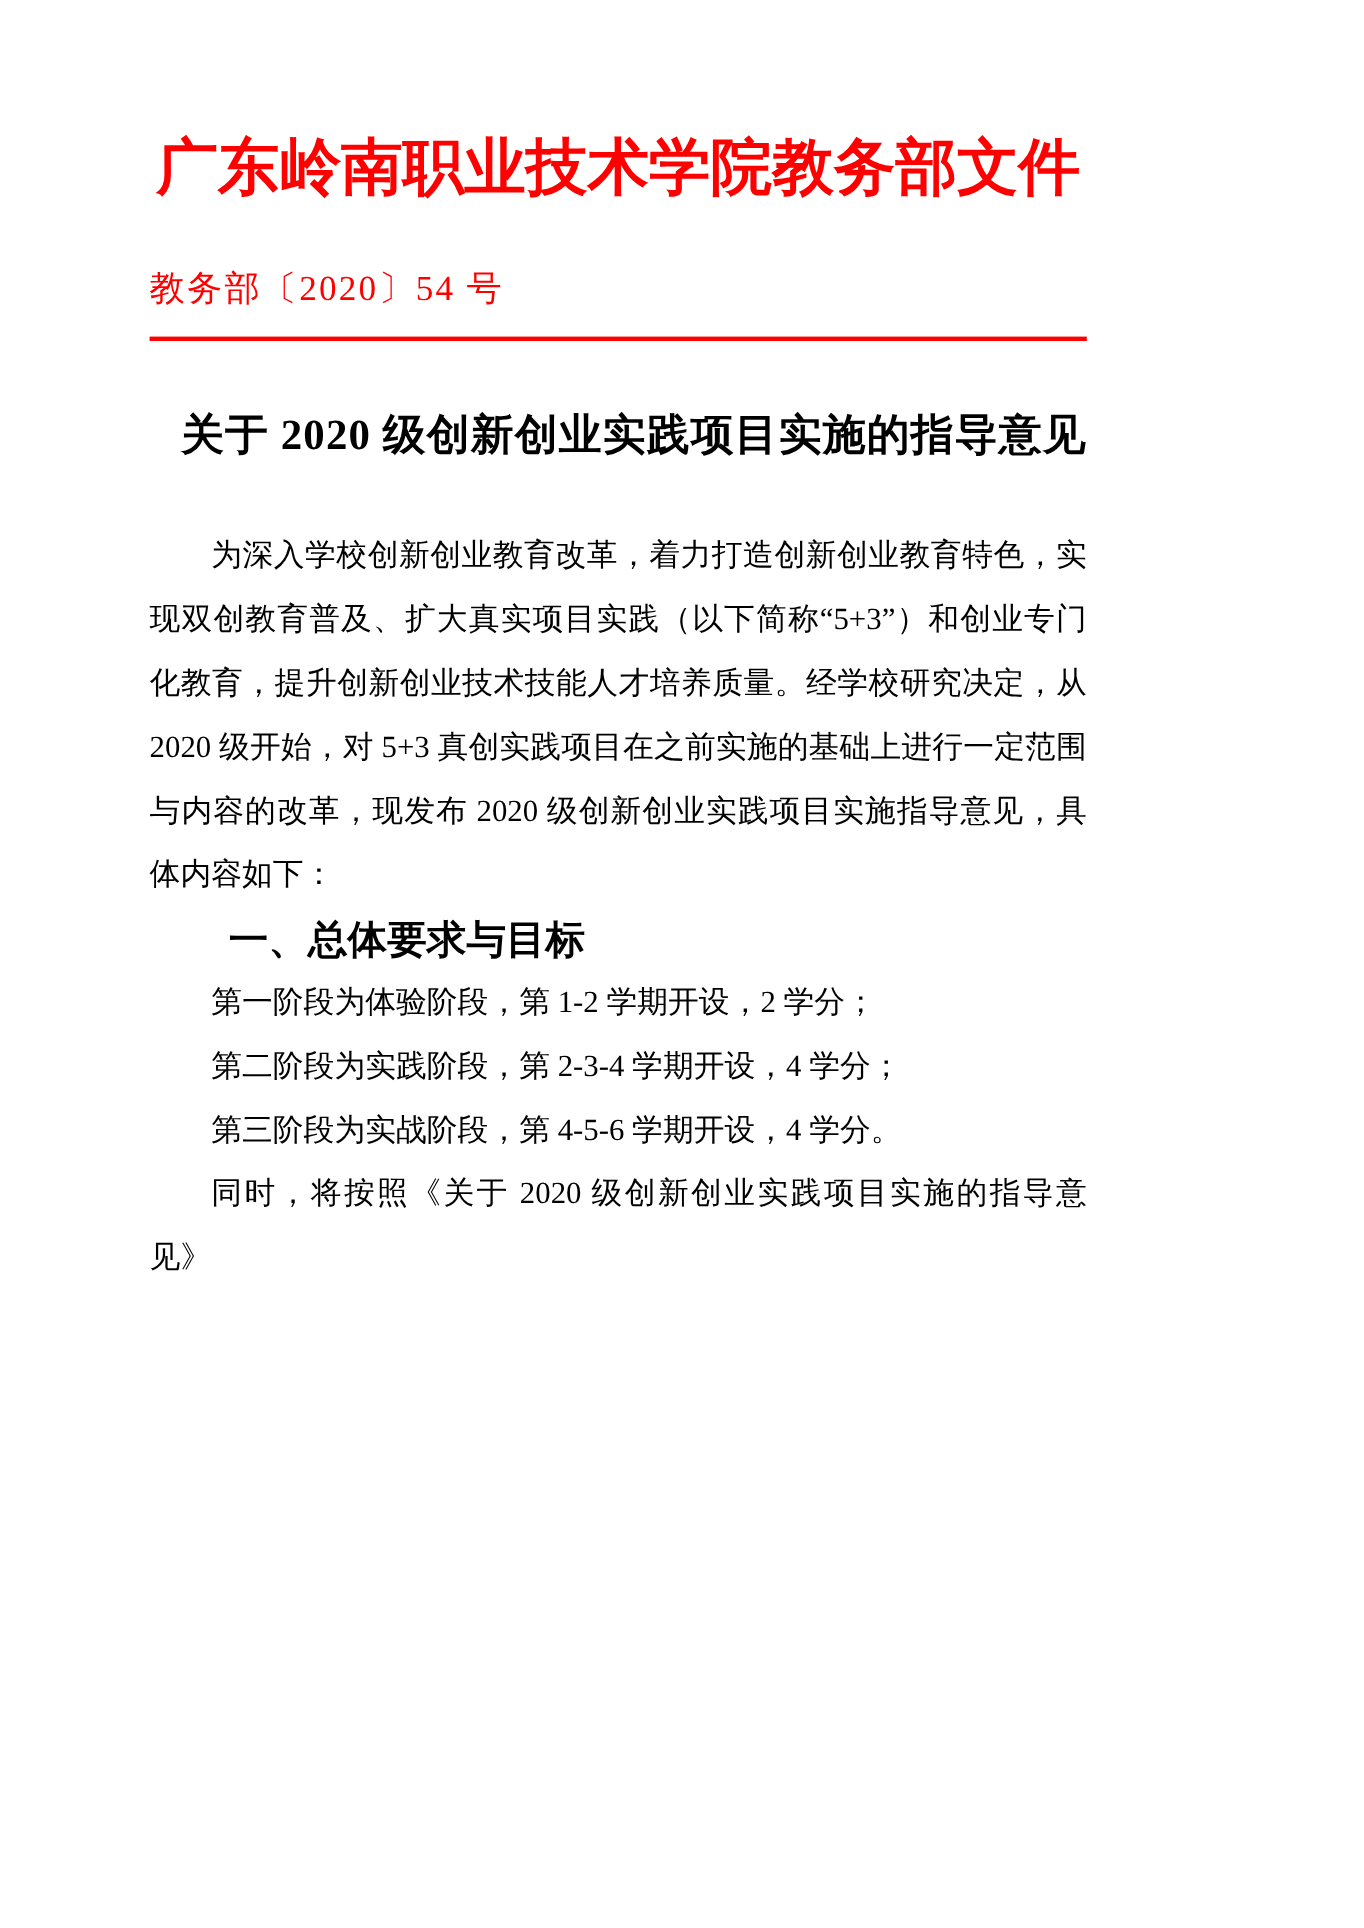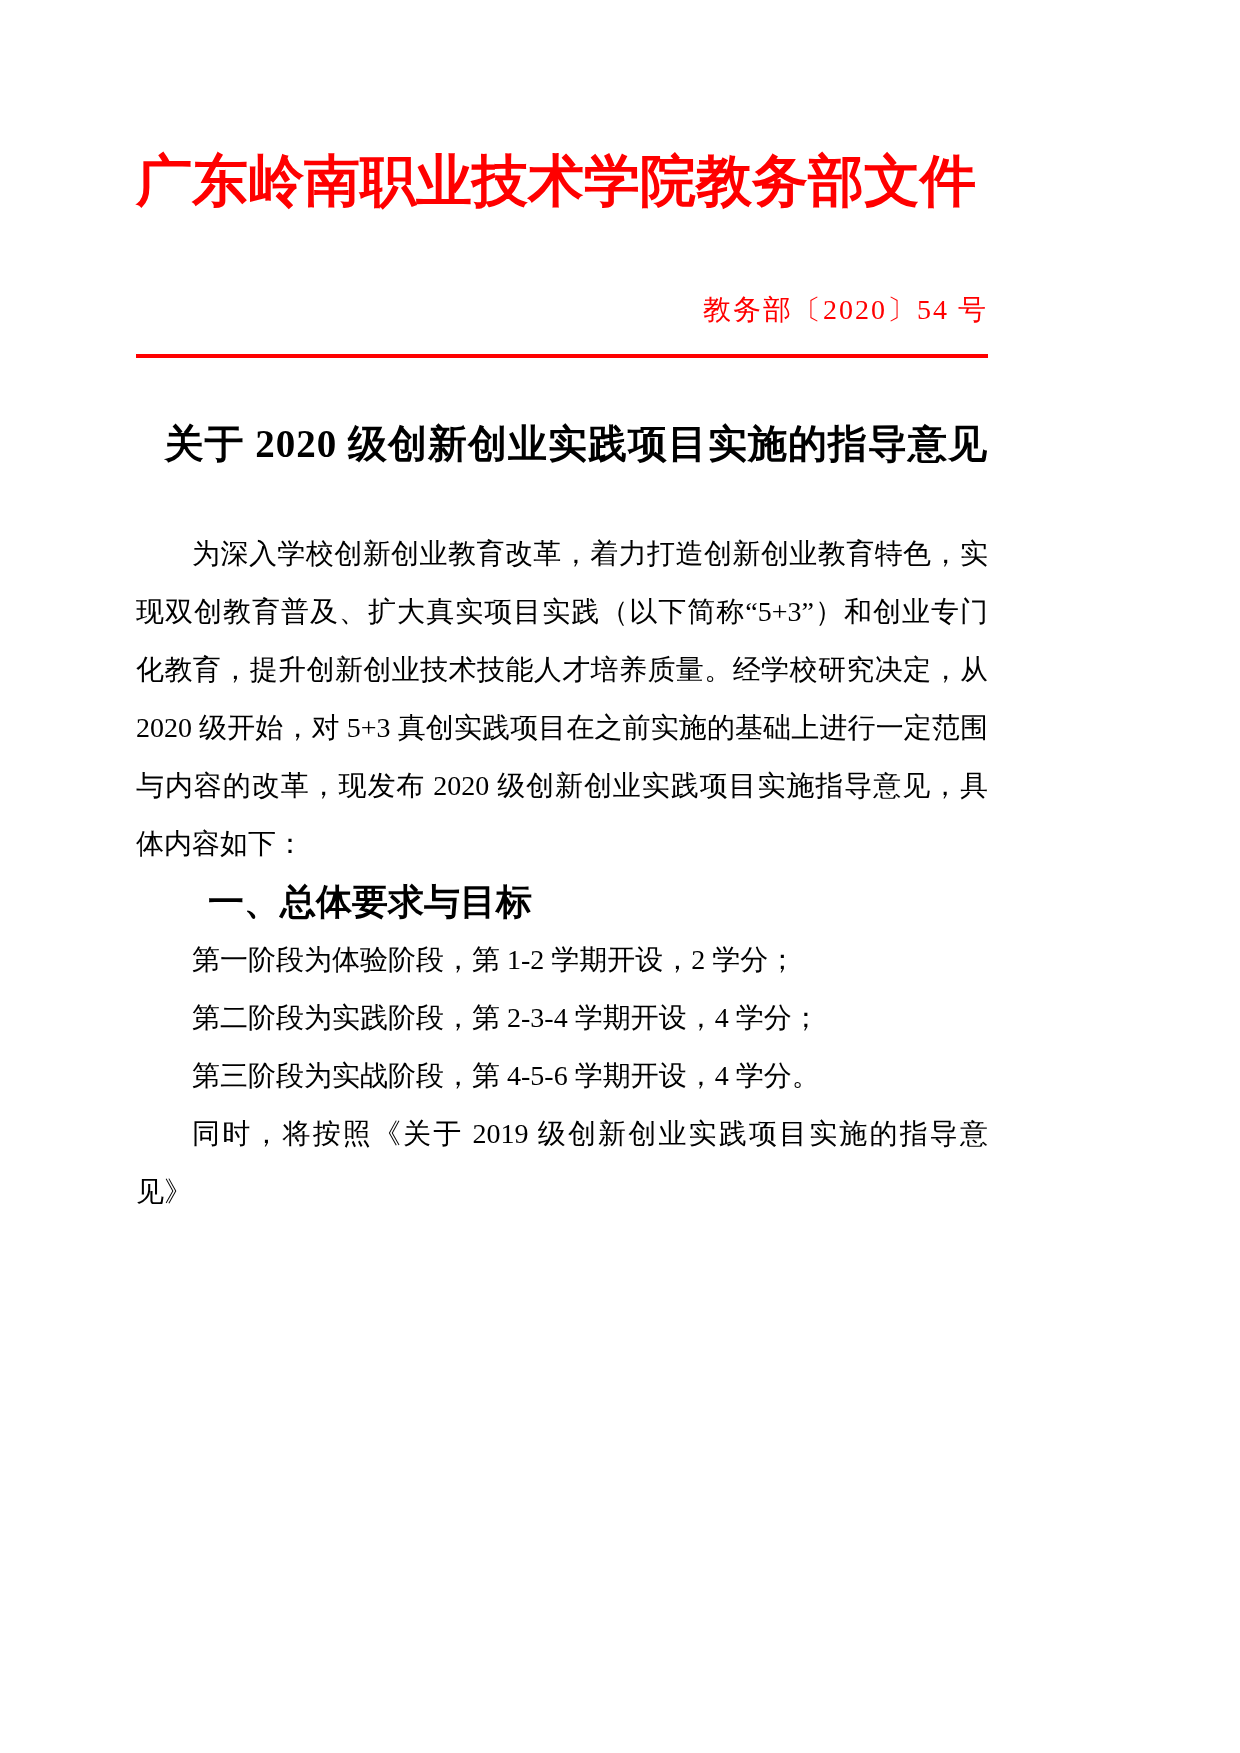--- a/index.html
+++ b/index.html
@@ -16,31 +16,31 @@
   }
   .page {
     width: 100%;
     height: 100%;
     padding: 118px 252px 0 136px;
   }
   .org-title {
     color: var(--accent-red);
     font-size: 56px;
     font-weight: 700;
+    text-align: center;
     line-height: 1.25;
     letter-spacing: 0px;
     white-space: nowrap;
-    margin-top: 28px;
   }
   .doc-number {
-    margin-top: 76px;
+    margin-top: 56px;
     color: var(--accent-red);
-    font-size: 28px;
+    font-size: 32px;
     line-height: 36px;
-    text-align: right;
+    text-align: left;
     letter-spacing: 2px;
   }
   .red-rule {
     margin-top: 26px;
     height: 4px;
     background: var(--accent-red);
   }
   .doc-title {
     margin-top: 60px;
     font-size: 39px;
@@ -82,16 +82,16 @@
 
     <p class="para section-heading">一、总体要求与目标</p>
 
 
     <p class="para">第一阶段为体验阶段，第 1-2 学期开设，2 学分；</p>
 
     <p class="para">第二阶段为实践阶段，第 2-3-4 学期开设，4 学分；</p>
 
     <p class="para">第三阶段为实战阶段，第 4-5-6 学期开设，4 学分。</p>
 
-    <p class="para">同时，将按照《关于 2019 级创新创业实践项目实施的指导意见》</p>
+    <p class="para">同时，将按照《关于 2020 级创新创业实践项目实施的指导意见》</p>
   </div>
 
 </div>
 
 </body></html>

